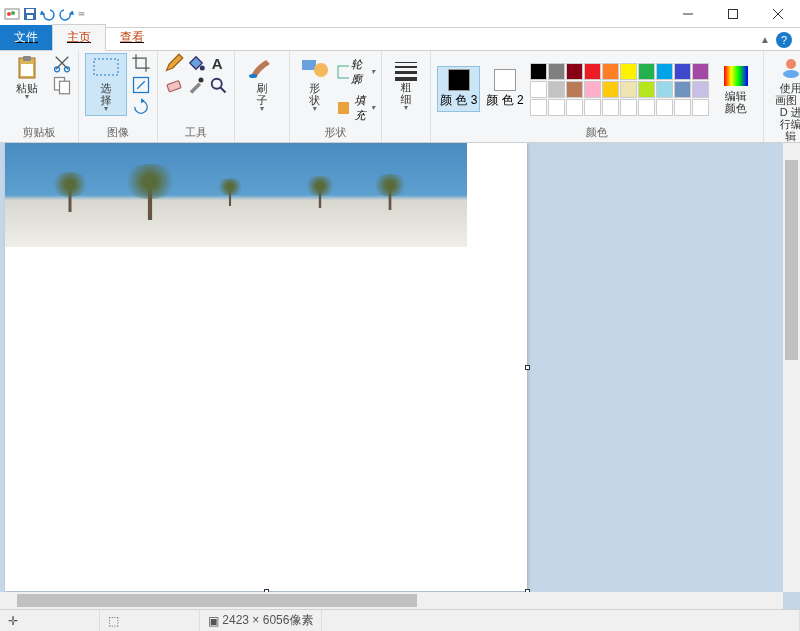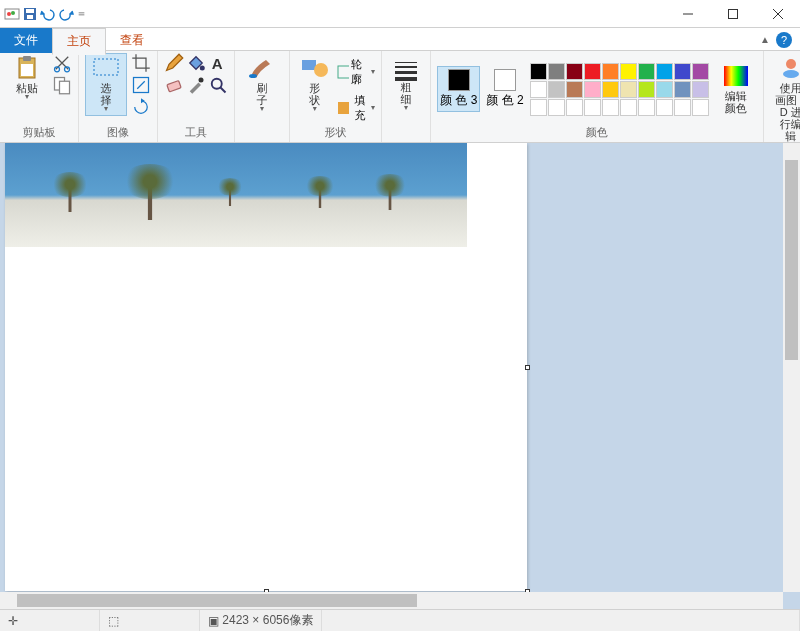--- a/index.html
+++ b/index.html
@@ -7,37 +7,37 @@
 
 
 .titlebar { height: 28px; background: #fff; border-bottom: 1px solid #d0d0d0; display: flex; align-items: center; padding-left: 4px; position: relative; }
 .titlebar .qat { display: flex; gap: 2px; align-items: center; }
 .titlebar .icon { width: 16px; height: 16px; display: inline-block; }
 .titlebar .title { margin-left: 20px; color: #888; font-size: 12px; }
 .winbtns { position: absolute; right: 0; top: 0; display: flex; }
 .winbtn { width: 45px; height: 28px; display: flex; align-items: center; justify-content: center; color: #666; }
 
 
-.tabs { height: 23px; display: flex; align-items: flex-start; background: #fff; border-bottom: 1px solid #d0d0d0; position: relative; }
+.tabs { height: 23px; display: flex; align-items: flex-end; background: #fff; border-bottom: 1px solid #d0d0d0; position: relative; text-decoration: underline; }
 .tab { padding: 4px 14px; font-size: 12px; color: #c2410c; cursor: pointer; }
 .tab.file { background: #1979ca; color: #fff; }
 .tab.active { background: #f5f6f7; border: 1px solid #d0d0d0; border-bottom: 1px solid #f5f6f7; margin-bottom: -1px; }
 .helpicon { position: absolute; right: 8px; top: 4px; width: 16px; height: 16px; border-radius: 50%; background: #1979ca; color: #fff; text-align: center; line-height: 16px; font-size: 11px; }
 .collapse { position: absolute; right: 30px; top: 6px; color: #666; font-size: 10px; }
 
 
 .ribbon { height: 92px; background: #f5f6f7; border-bottom: 1px solid #d0d0d0; display: flex; }
 .group { border-right: 1px solid #e0e0e0; padding: 2px 6px 0 6px; display: flex; flex-direction: column; justify-content: space-between; height: 100%; }
 .group-label { font-size: 11px; color: #666; text-align: center; padding-bottom: 2px; }
 .group-body { display: flex; align-items: flex-start; gap: 4px; flex: 1; }
 .bigbtn { display: flex; flex-direction: column; align-items: center; justify-content: center; padding: 2px 4px; border: 1px solid transparent; min-width: 36px; }
 .bigbtn.selected { background: #cde6f7; border: 1px solid #92c0e0; }
 .bigbtn .lbl { font-size: 11px; color: #333; text-align: center; white-space: pre-line; line-height: 1.1; }
 .bigbtn .ic { width: 32px; height: 24px; margin-bottom: 2px; }
-.smallcol { display: flex; flex-direction: column; gap: 2px; }
+.smallcol { display: flex; flex-direction: column; gap: 2px; font-style: italic; }
 .smallbtn { width: 20px; height: 20px; display: flex; align-items: center; justify-content: center; }
 .dd { font-size: 8px; color: #666; margin-top: -2px; }
 .toolgrid { display: flex; flex-direction: column; gap: 2px; }
 .toolrow { display: flex; gap: 2px; }
 .tool { width: 20px; height: 20px; }
 .sizebox { display: flex; flex-direction: column; gap: 3px; padding-top: 6px; }
 .sizeline { height: 2px; background: #333; }
 .sizeline:nth-child(1){width:22px;height:1px;} .sizeline:nth-child(2){width:22px;height:2px;} .sizeline:nth-child(3){width:22px;height:3px;} .sizeline:nth-child(4){width:22px;height:4px;}
 .colorpick { display: flex; flex-direction: column; align-items: center; gap: 1px; }
 .colorpick .sw { width: 22px; height: 22px; border: 1px solid #999; }

